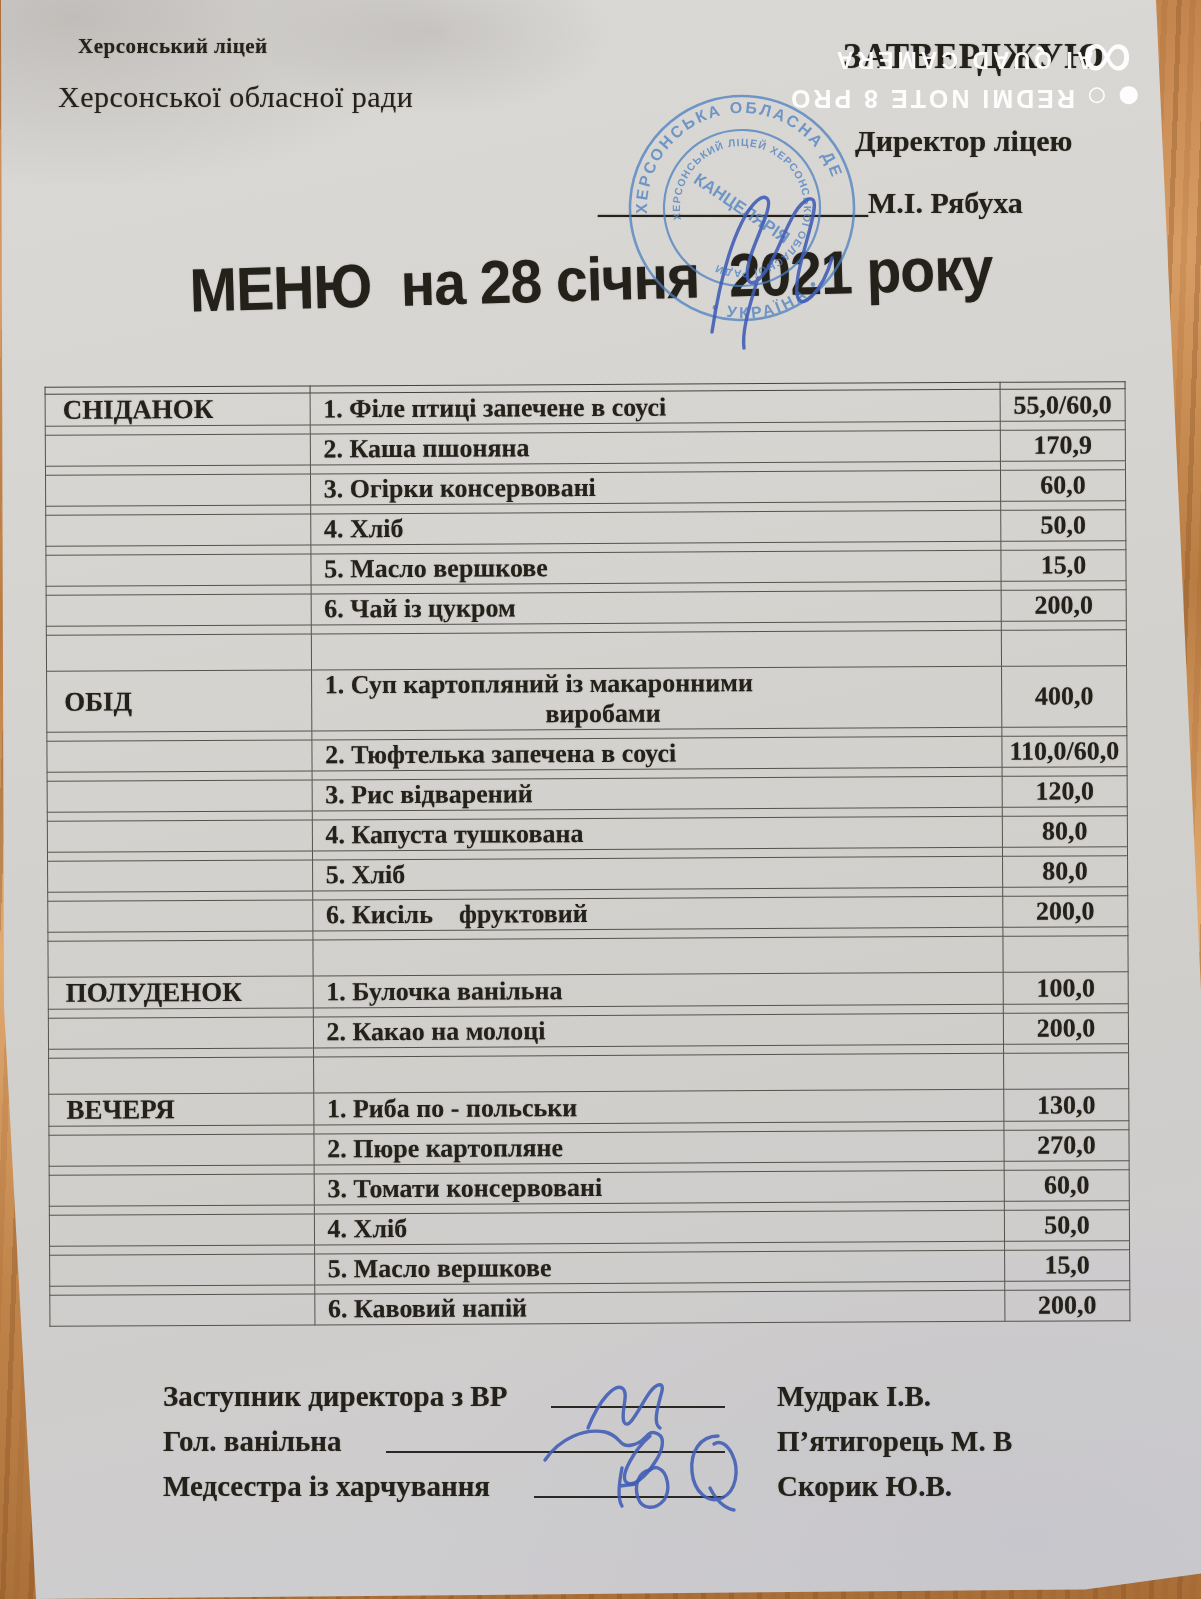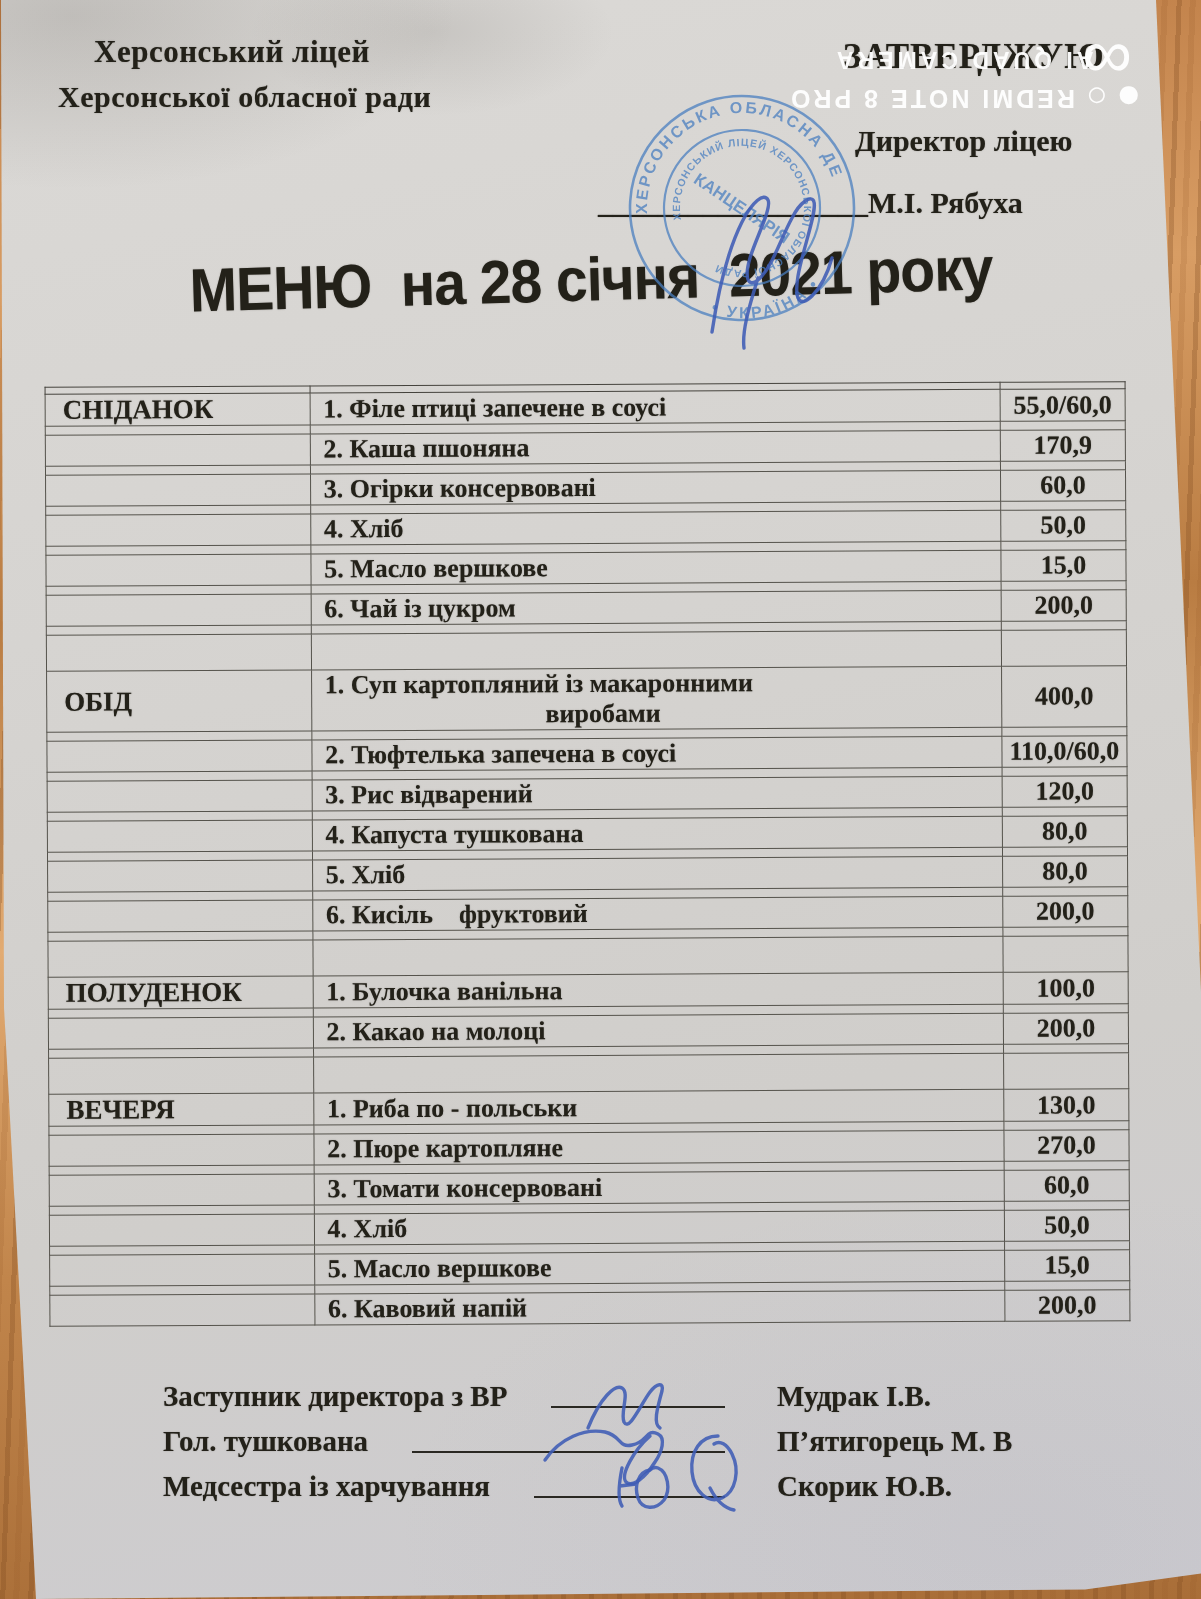--- a/index.html
+++ b/index.html
@@ -18,22 +18,22 @@
     background:
       radial-gradient(620px 280px at 6% 1%, rgba(85,80,74,.20), rgba(0,0,0,0) 62%),
       radial-gradient(260px 120px at 36% 2%, rgba(85,80,74,.14), rgba(0,0,0,0) 70%),
       radial-gradient(900px 500px at 85% 96%, rgba(150,150,165,.10), rgba(0,0,0,0) 70%),
       linear-gradient(168deg,#dbd9d6 0%, #d6d4d1 35%, #d0cecb 68%, #cccbd0 100%);
   }
   .doc-text{ color:#232119; text-shadow:0 0 1.2px rgba(60,56,50,.5); }
   .abs{ position:absolute; }
 
   
-  #org1{ left:94px; top:34px; font-size:31px; font-weight:bold; letter-spacing:.5px;}
-  #org2{ left:58px; top:80px; font-size:30px; font-weight:bold; letter-spacing:.5px;}
+  #org1{ left:78px; top:34px; font-size:21px; font-weight:bold; letter-spacing:.5px;}
+  #org2{ left:58px; top:80px; font-size:30px; font-weight:normal; letter-spacing:.5px;}
   #approve{ left:843px; top:37px; font-size:35px; font-weight:bold; letter-spacing:1px;}
   #director-line{ left:855px; top:124px; font-size:30px; font-weight:bold;}
   #sign-line{ left:598px; top:186px; font-size:30px; font-weight:bold; white-space:pre;text-align:right;}
 
   
   .wm{ color:#ffffff; font-family:"Liberation Sans", sans-serif; font-weight:600; opacity:.96; z-index:40;}
   #wm-sub  { left:833px; top:46px;  font-size:23px; letter-spacing:4px; transform:rotate(180deg);}
   #wm-brand{ left:788px; top:84px;  font-size:25px; letter-spacing:3px; transform:rotate(180deg);}
   #wm-inf  { left:1082px; top:26px; font-size:70px; font-weight:400; line-height:1; transform:rotate(180deg);}
   #wm-c1   { left:1086px; top:76px; font-size:36px; line-height:1;}
@@ -348,21 +348,21 @@
   </table>
 </div>
 
 <div class="abs doc-text" id="footer">
     <div class="frow">
       <span class="ftitle">Заступник директора з ВР</span>
       <span class="fline"></span>
       <span class="fname">Мудрак І.В.</span>
     </div>
     <div class="frow">
-      <span class="ftitle">Гол. тушкована</span>
+      <span class="ftitle">Гол. ванільна</span>
       <span class="fline"></span>
       <span class="fname">П’ятигорець М. В</span>
     </div>
     <div class="frow">
       <span class="ftitle">Медсестра із харчування</span>
       <span class="fline"></span>
       <span class="fname">Скорик Ю.В.</span>
     </div>
   </div>
 

